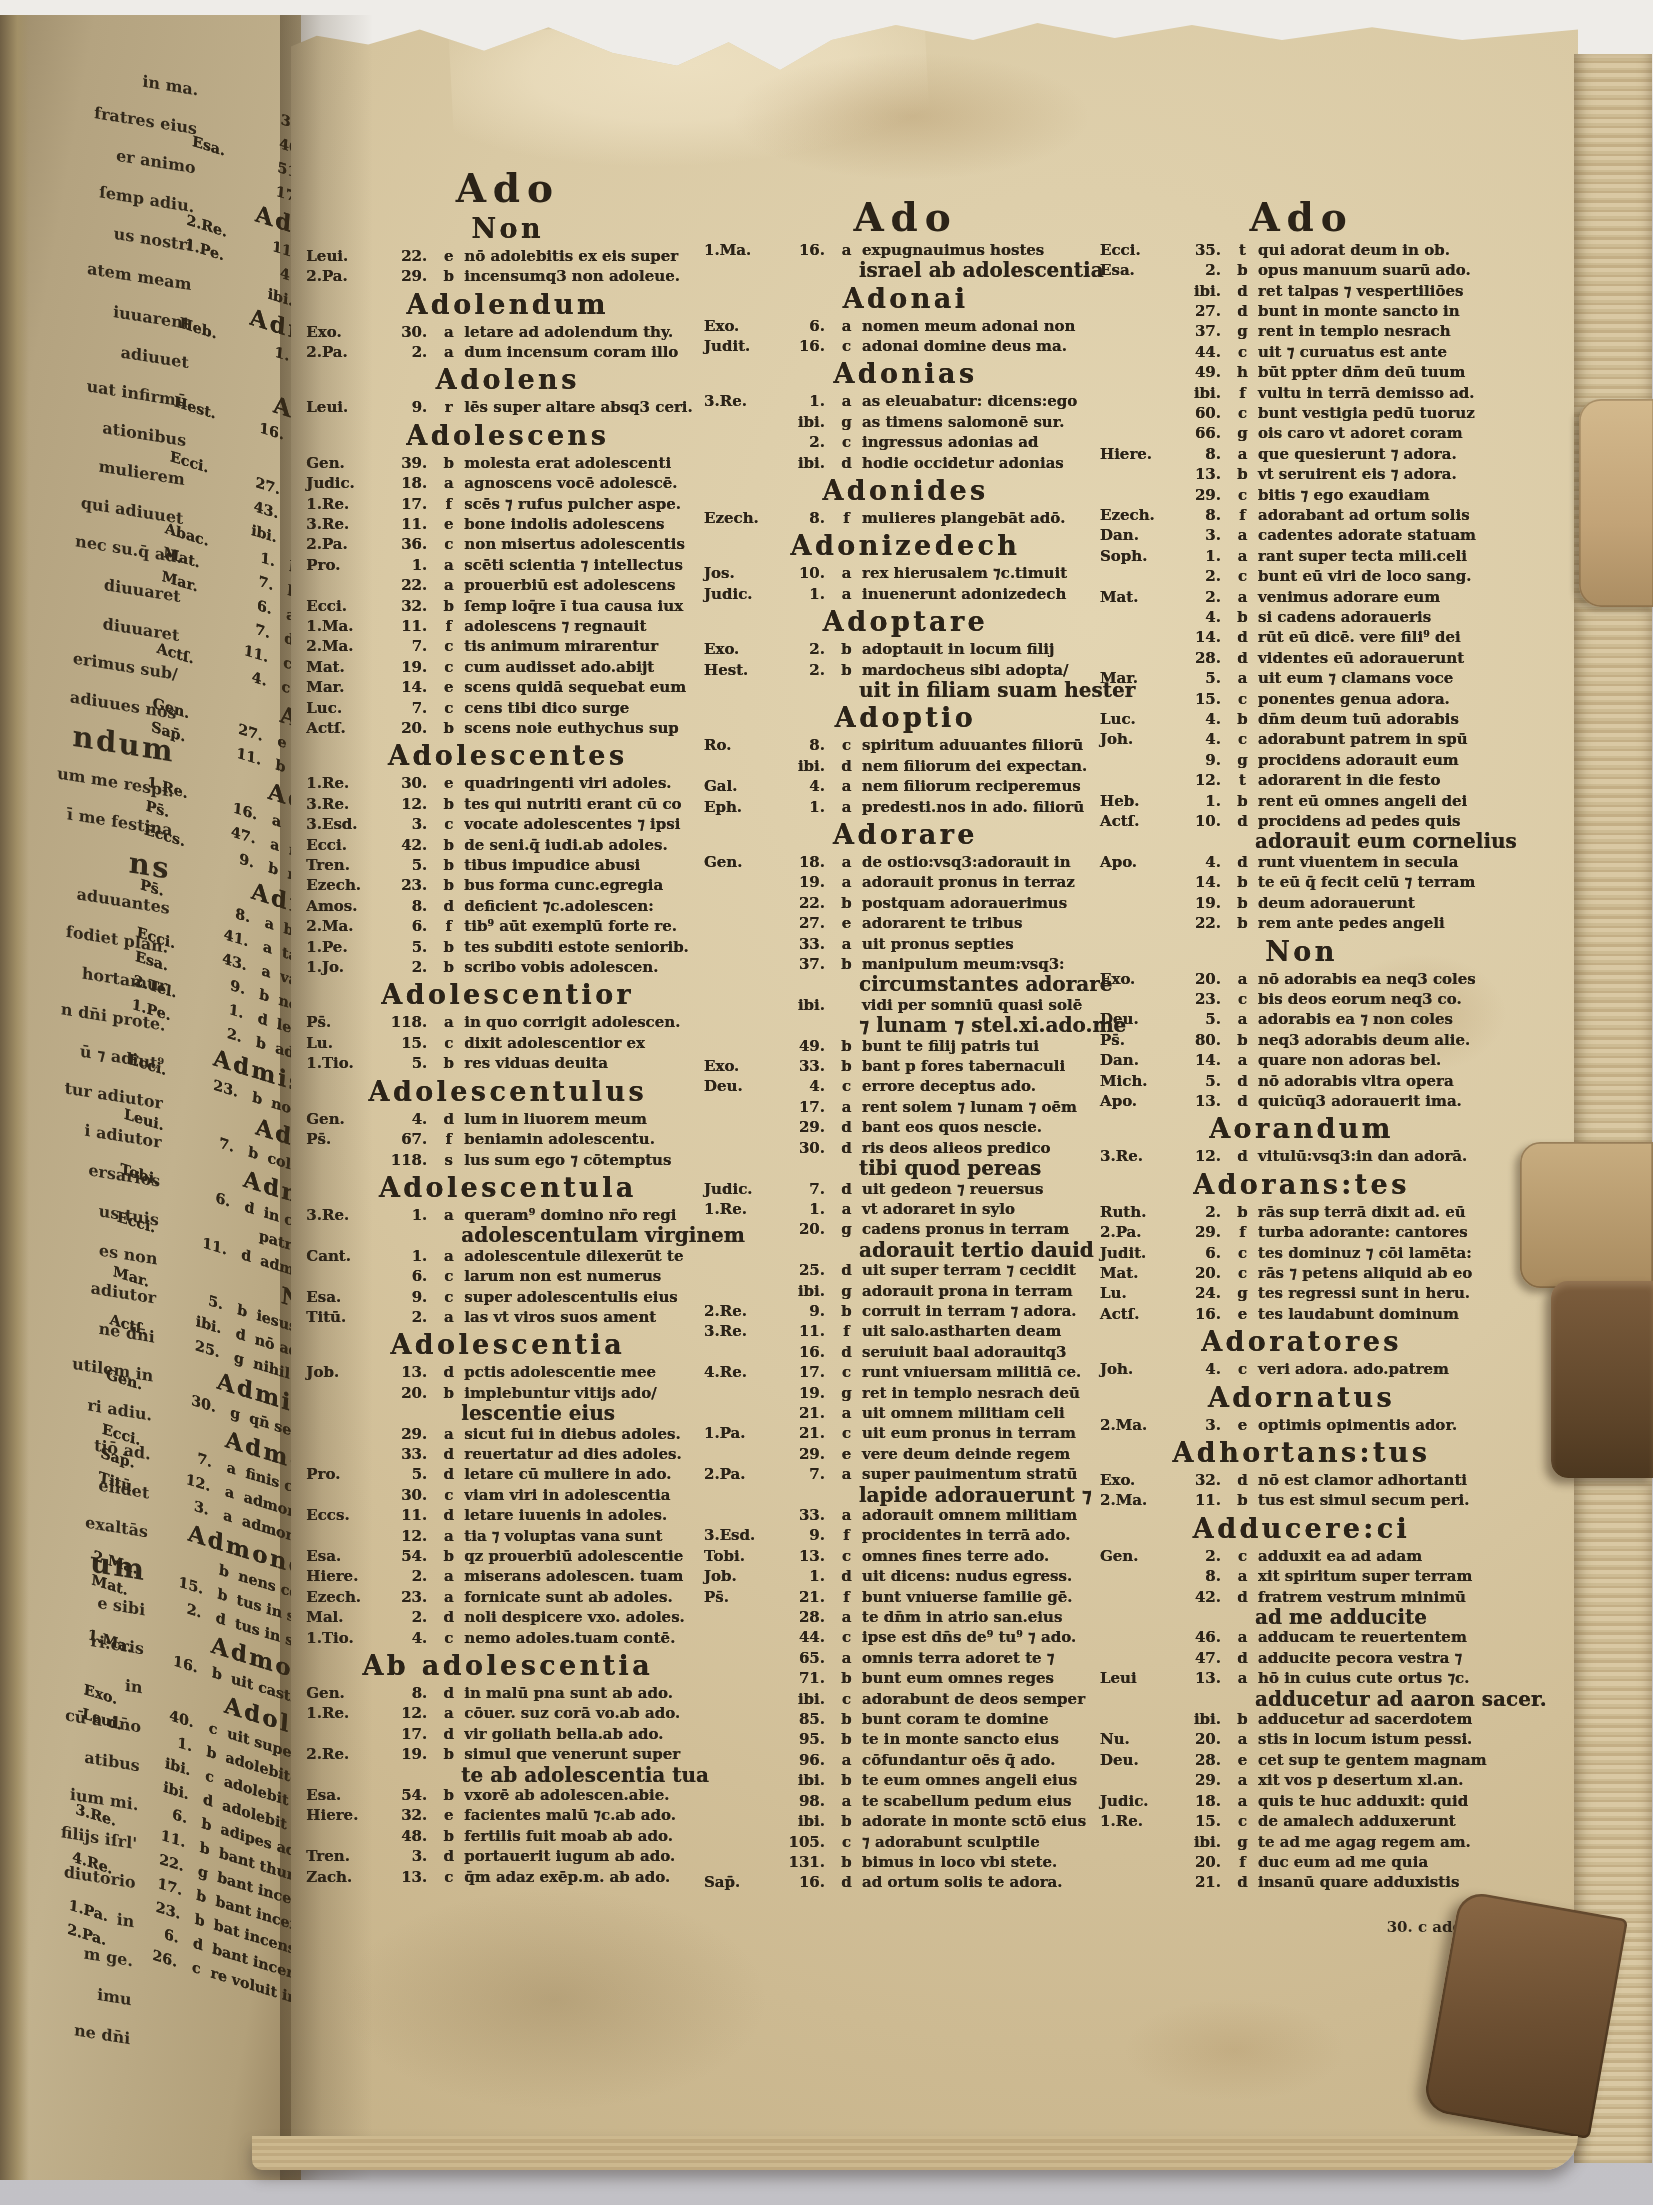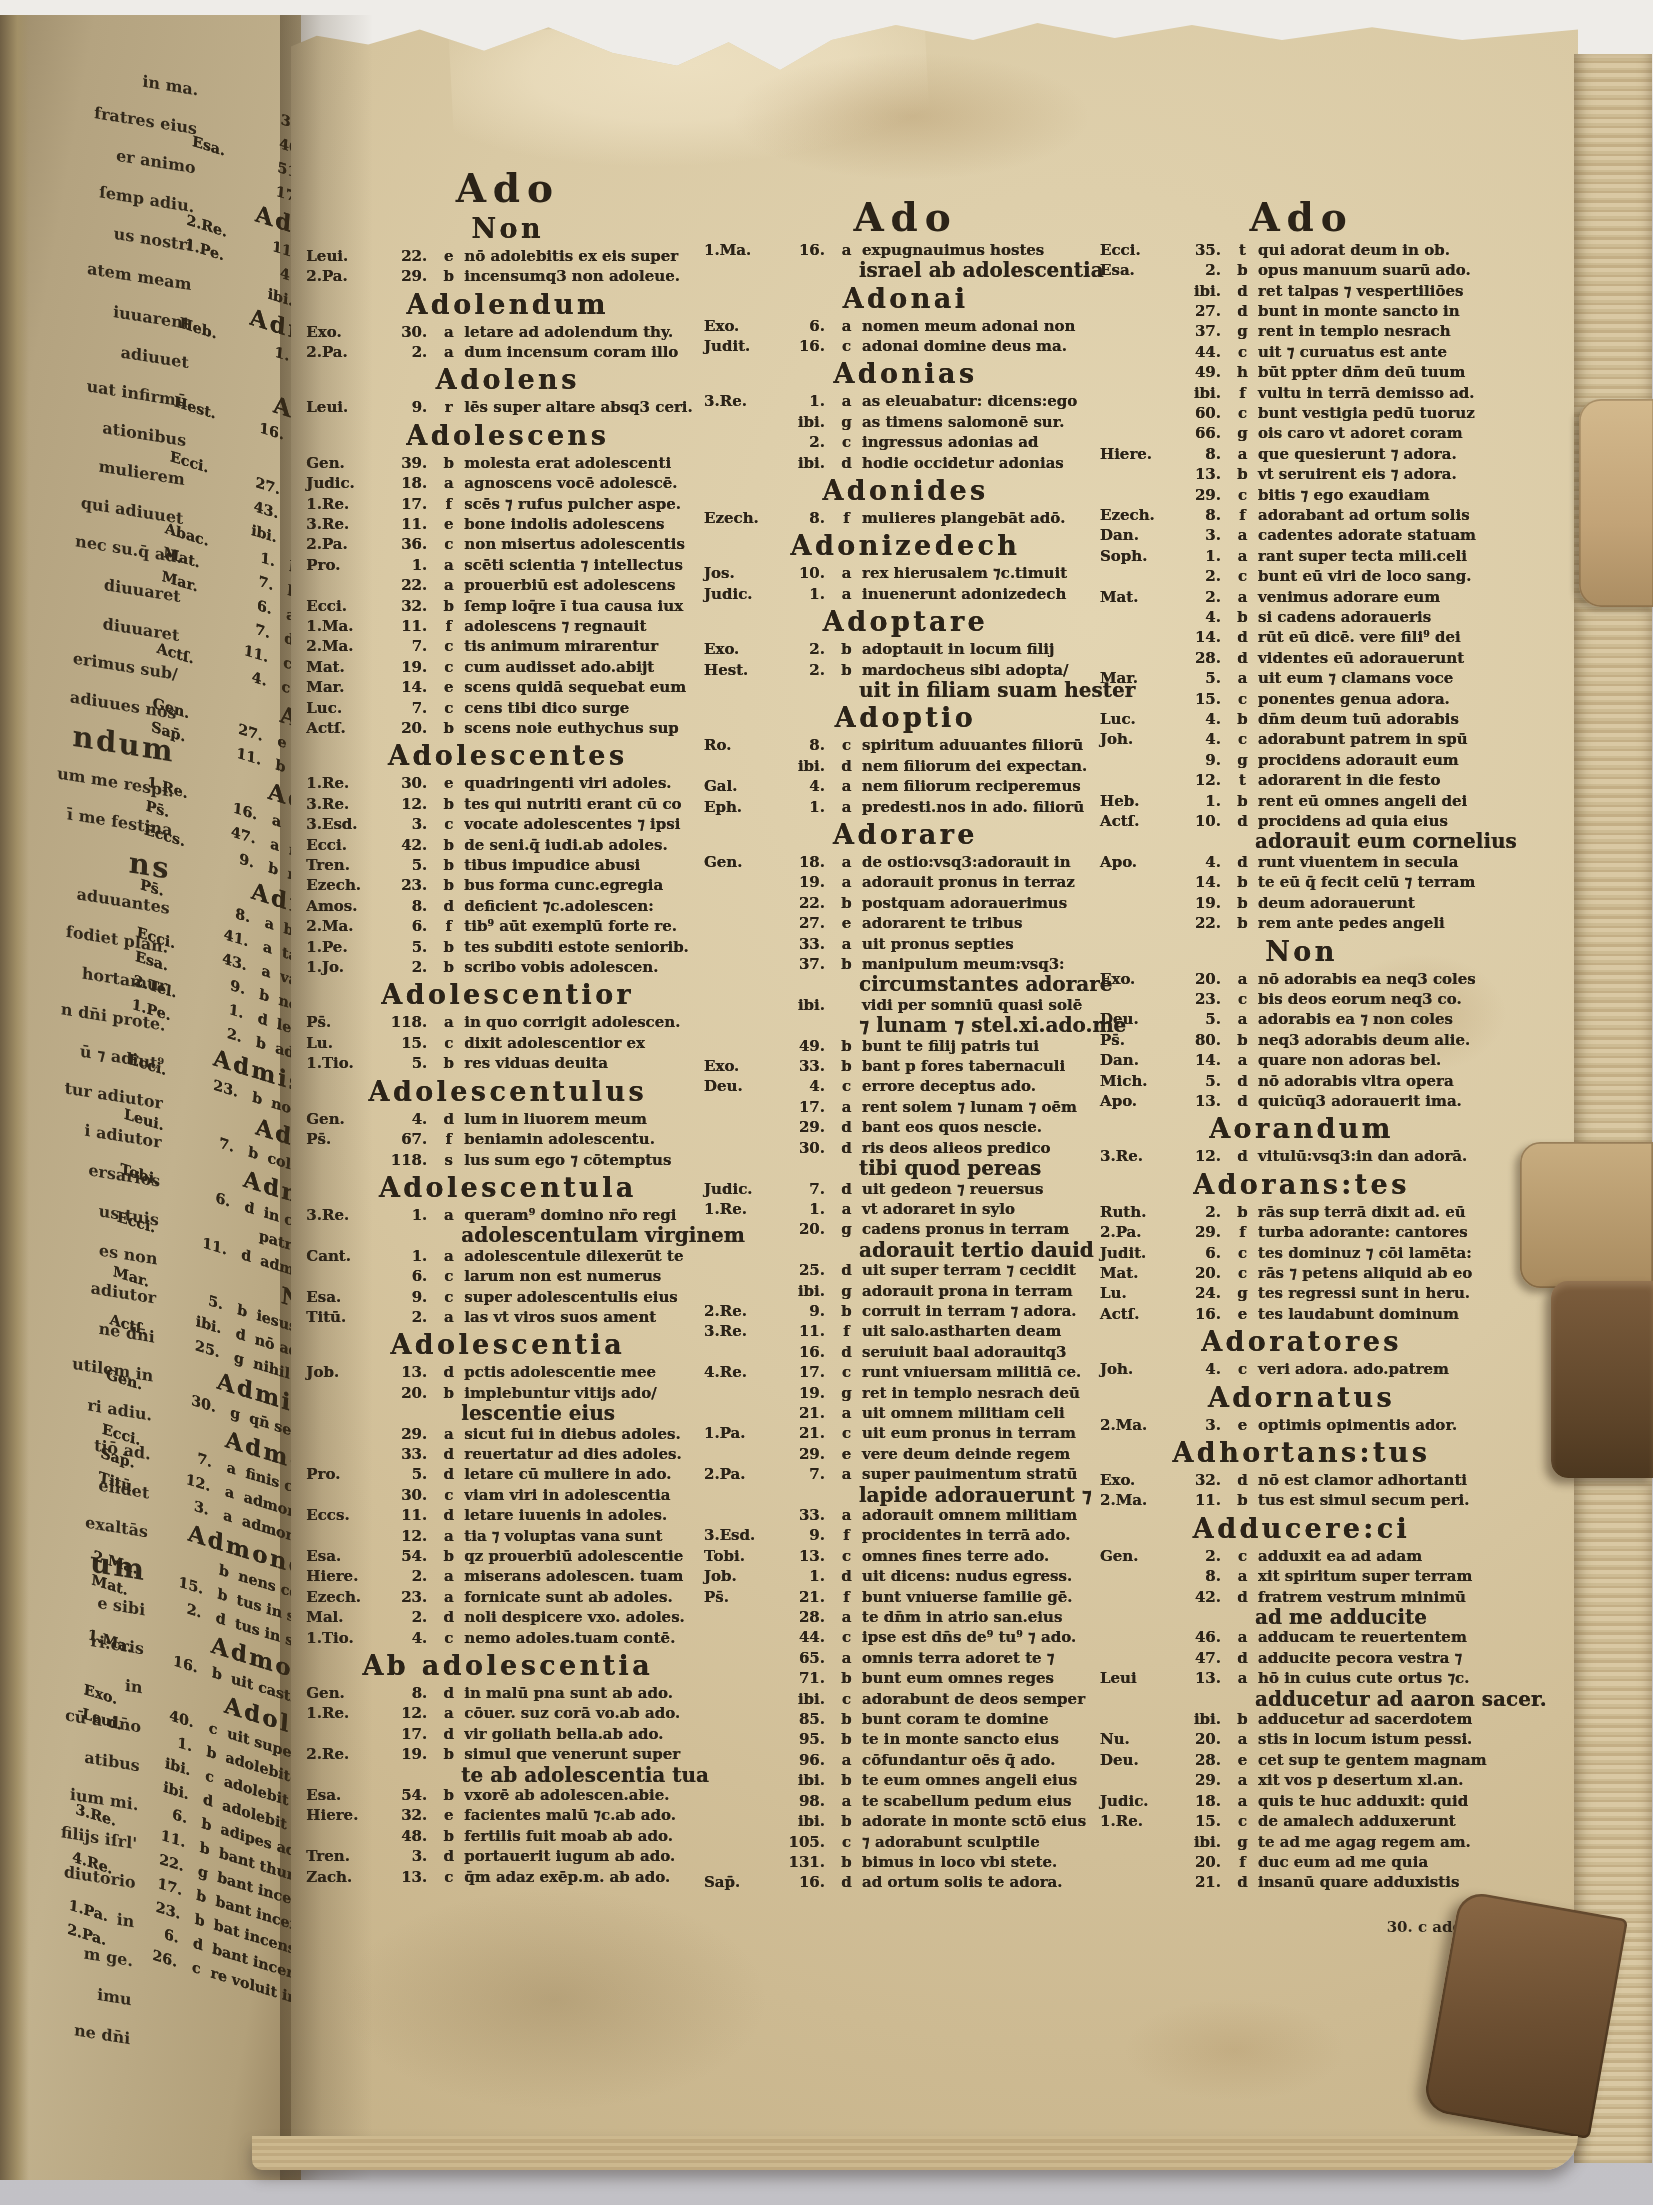--- a/index.html
+++ b/index.html
@@ -1429,21 +1429,21 @@
           <div class="row">
             <span class="ref">Heb.</span>
             <span class="num">1.</span>
             <span class="let">b</span>
             <span class="txt">rent eū omnes angeli dei</span>
           </div>
           <div class="row">
             <span class="ref">Actſ.</span>
             <span class="num">10.</span>
             <span class="let">d</span>
-            <span class="txt">procidens ad quia eius</span>
+            <span class="txt">procidens ad pedes quis</span>
           </div>
           <div class="cont">adorauit eum cornelius</div>
           <div class="row">
             <span class="ref">Apo.</span>
             <span class="num">4.</span>
             <span class="let">d</span>
             <span class="txt">runt viuentem in secula</span>
           </div>
           <div class="row">
             <span class="ref"></span>

